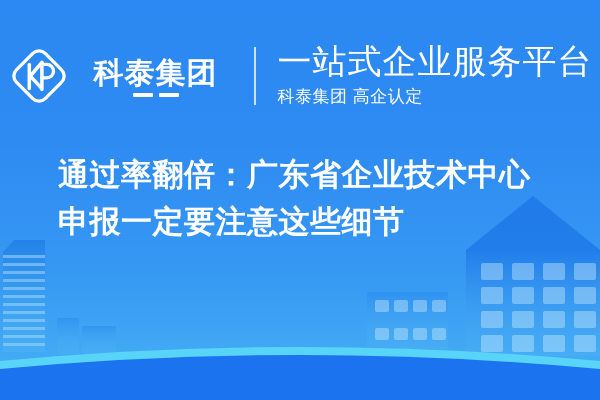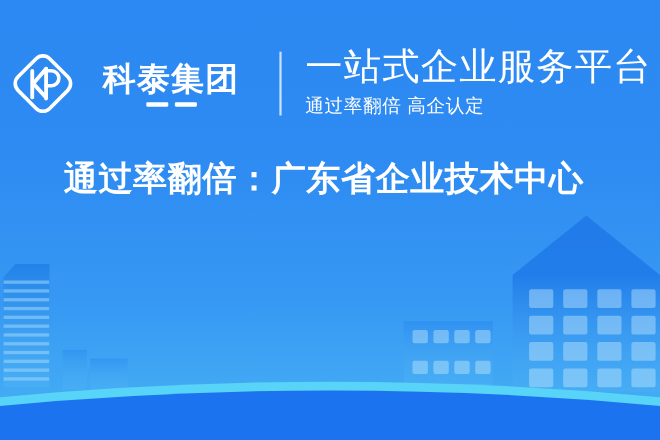--- a/index.html
+++ b/index.html
@@ -115,21 +115,21 @@
     line-height: 1.35;
     margin-top: 6px;
     letter-spacing: 0.5px;
     white-space: nowrap;
   }
 
   
   .title {
     position: absolute;
     left: 58px;
-    top: 140px;
+    top: 152px;
     width: 500px;
     color: #ffffff;
     font-size: 31px;
     font-weight: 700;
     line-height: 1.5;
     letter-spacing: 0.5px;
   }
   .title-line { display: block; white-space: nowrap; }
 </style>
 </head>
@@ -246,21 +246,22 @@
           <i class="bar"></i>
           <i class="bar"></i>
         </div>
       </div>
     </div>
 
     <div class="divider"></div>
 
     <div class="slogan">
       <div class="slogan-main">一站式企业服务平台</div>
-      <div class="slogan-sub">通过率翻倍 高企认定</div>
+      <div class="slogan-sub">科泰集团 高企认定</div>
     </div>
   </div>
 
   <div class="title">
     <span class="title-line">通过率翻倍：广东省企业技术中心</span>
+    <span class="title-line">申报一定要注意这些细节</span>
   </div>
 
 </div>
 
 </body></html>

